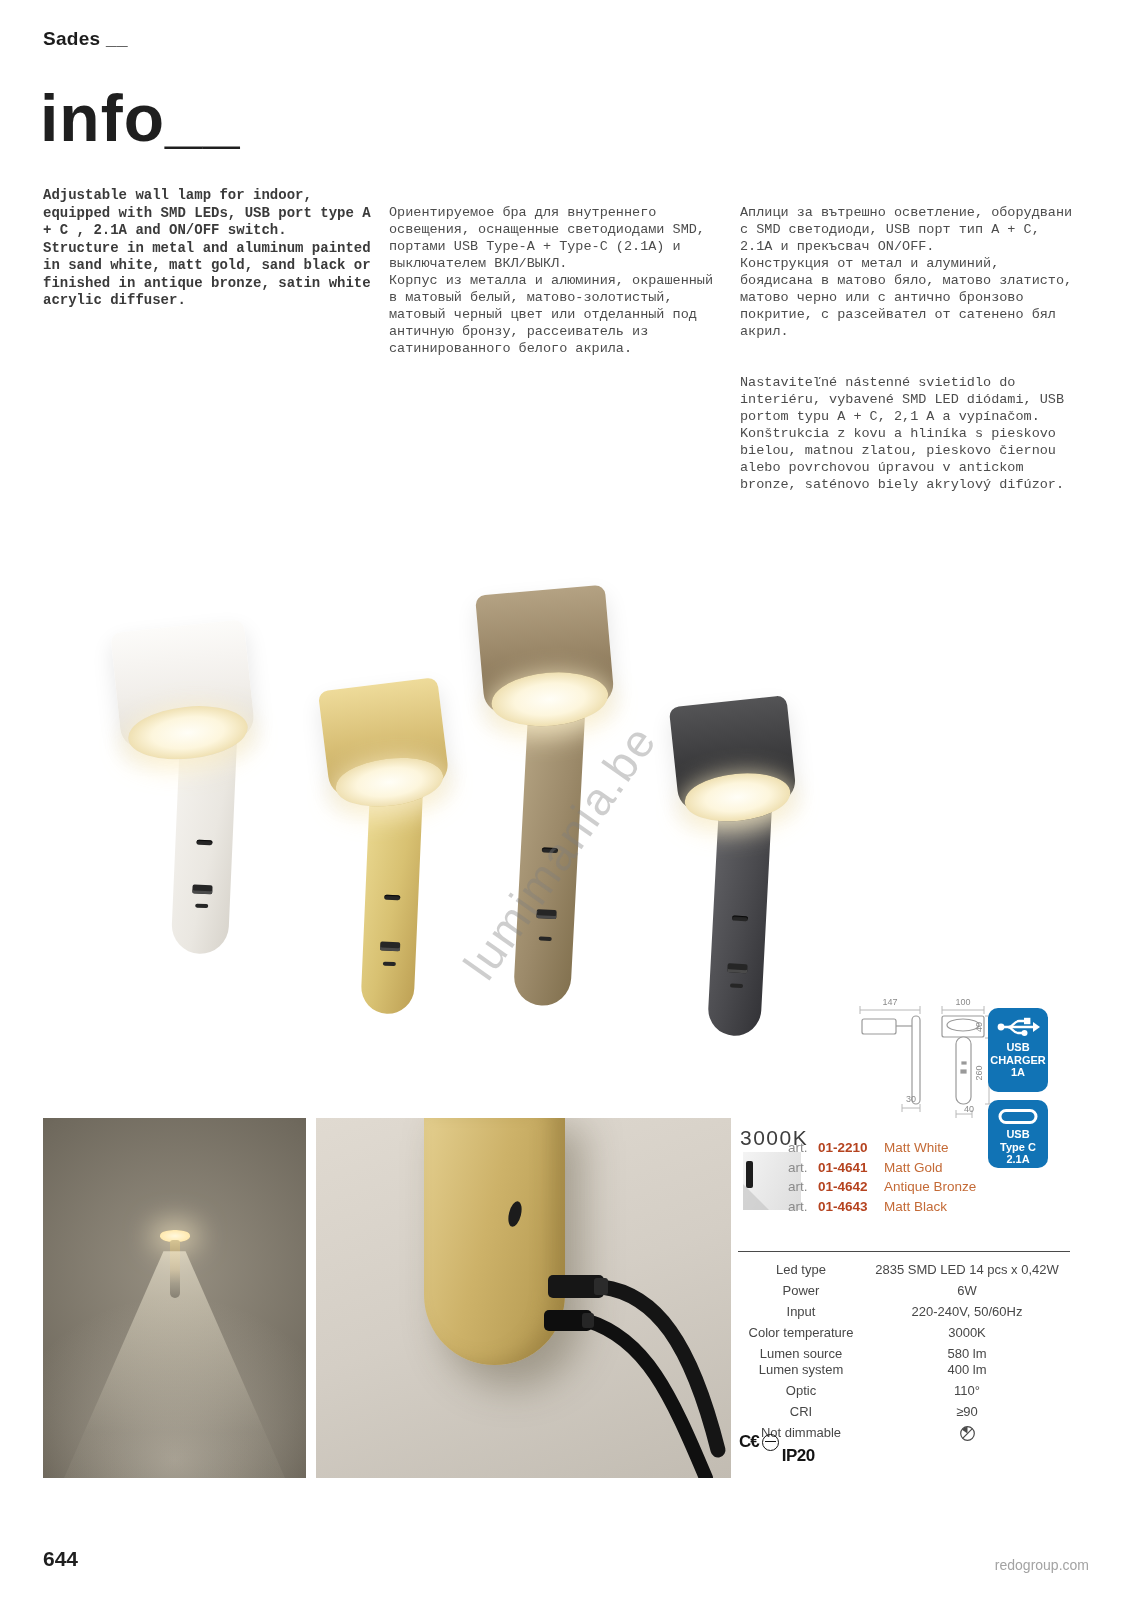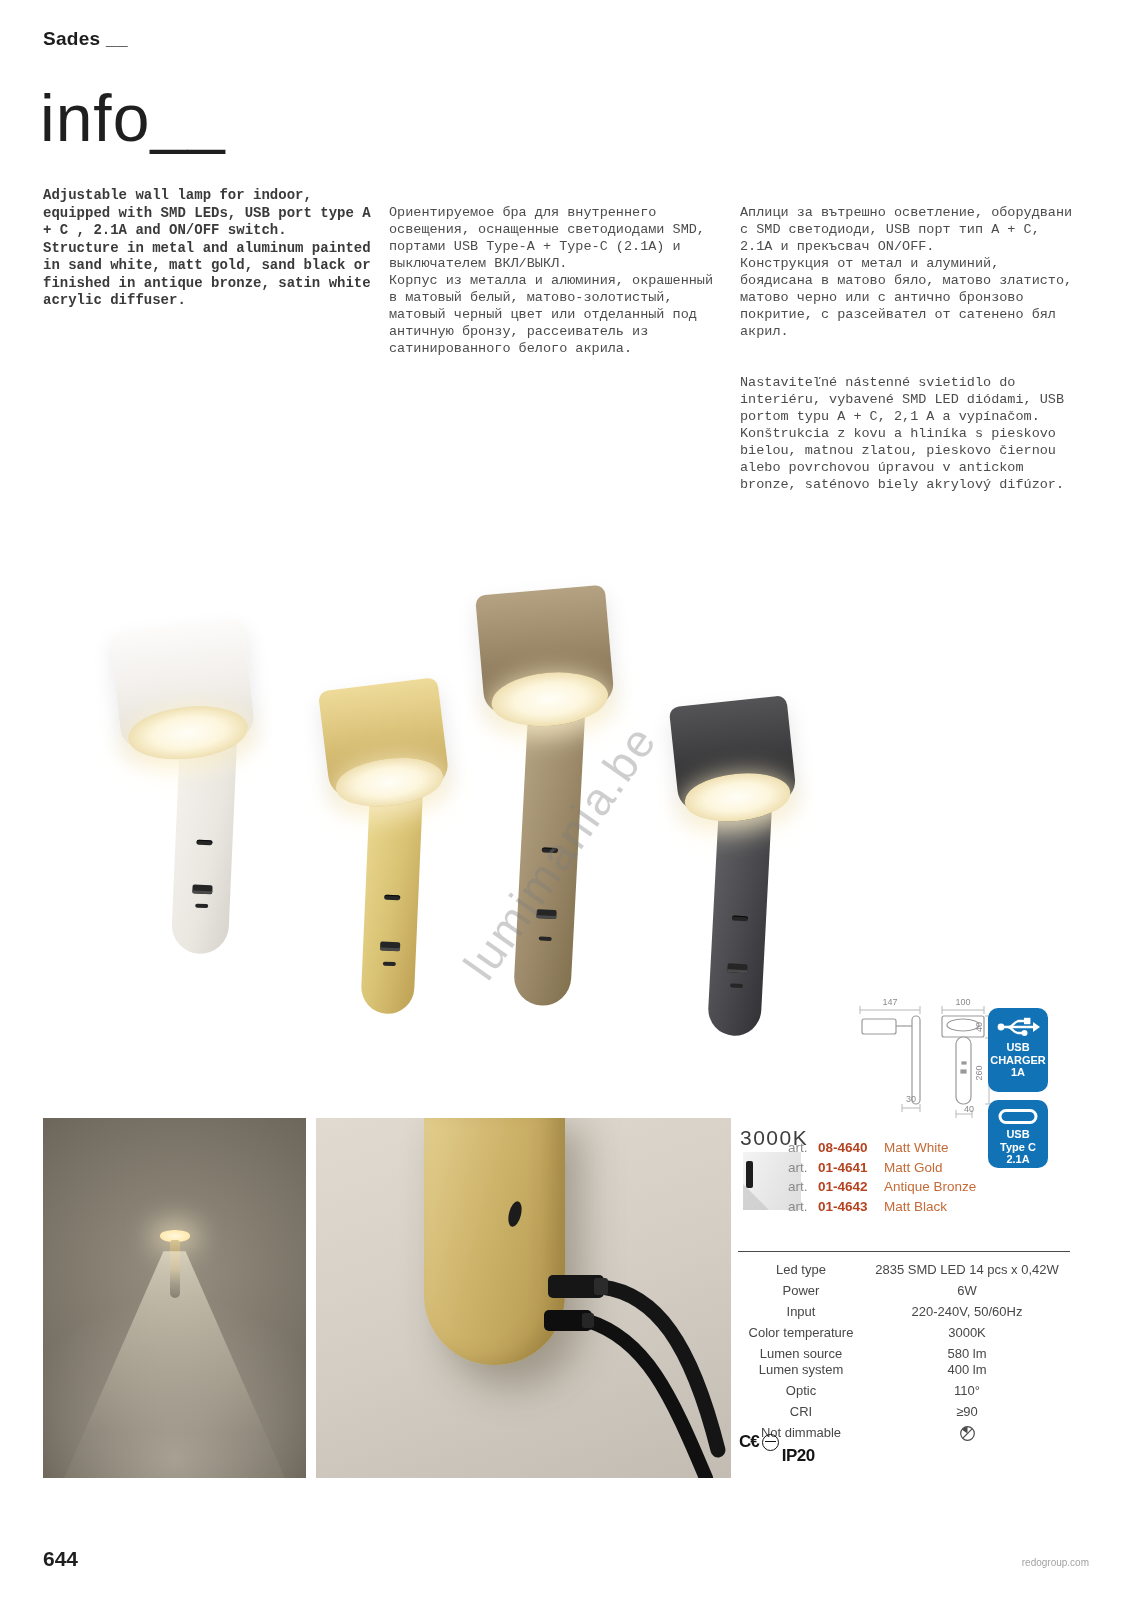--- a/index.html
+++ b/index.html
@@ -1,21 +1,21 @@
 <!DOCTYPE html>
 <html style="--accent_code: #b5431f; --accent_finish: #c46a36; --badge_blue: #1173b5; --text_dark: #3c3c3c;"><head>
 <meta charset="utf-8">
 <style>
   html,body{margin:0;padding:0;background:#888;}
   .page{position:relative;width:1131px;height:1600px;background:#ffffff;margin:0 auto;
         font-family:"Liberation Sans",sans-serif;color:#444;overflow:hidden;}
 
   
   .brand{position:absolute;left:43px;top:28px;font-size:19px;font-weight:bold;color:#1c1c1c;letter-spacing:.3px;}
-  .page-title{position:absolute;left:40px;top:80px;font-size:66px;font-weight:400;color:#1f1f1f;letter-spacing:1px;}
+  .page-title{position:absolute;left:40px;top:80px;font-size:66px;font-weight:700;color:#1f1f1f;letter-spacing:1px;}
 
   
   .col{position:absolute;top:187px;font-size:13.5px;line-height:17px;white-space:pre-line;font-family:Liberation Mono, monospace;}
   .col p{margin:0 0 17px 0;white-space:pre-line;}
   .col-en{left:43px;width:334px;font-weight:bold;color:#3a3a3a;font-size:14px;line-height:17.5px;}
   .col-mid{left:389px;width:330px;color:#4c4c4c;}
   .col-right{left:740px;width:334px;color:#4c4c4c;}
 
   
   .lamp{position:absolute;inset:0;pointer-events:none;}
@@ -98,21 +98,21 @@
   .mini-stem{position:absolute;left:calc(50% - 5px);top:34%;width:10px;height:58px;border-radius:3px 3px 5px 5px;
      background:linear-gradient(180deg,#d6c493 0%,#a08d67 50%,#575043 75%,#2e2a24 100%);}
   .photo-detail{left:316px;width:415px;background:linear-gradient(160deg,#e0dad1 0%,#d4cec5 50%,#c2bcb2 100%);}
   .gold-plate{position:absolute;left:26%;top:-12px;width:34%;height:72%;border-radius:0 0 70px 70px;
      background:linear-gradient(105deg,#e4cf8f 0%,#cdb269 45%,#b0954d 100%);
      box-shadow:inset -14px 0 20px rgba(120,95,40,.35),18px 22px 38px rgba(70,60,35,.35);}
   .cable-layer{position:absolute;inset:0;}
 
   
   .page-number{position:absolute;left:43px;top:1547px;font-size:21px;font-weight:bold;color:#1f1f1f;}
-  .website{position:absolute;right:42px;top:1557px;font-size:10px;color:#a3a3a3;padding-left:48px;}
+  .website{position:absolute;right:42px;top:1557px;font-size:14px;color:#a3a3a3;padding-left:48px;}
 
   .dim-drawing text{font-family:"Liberation Sans",sans-serif;}
 </style>
 </head>
 <body>
 
 <div class="page">
 
   <div class="brand">Sades __</div>
   <div class="page-title">info__</div>
@@ -242,21 +242,21 @@
   </div>
 
   <div class="color-temp">3000K</div>
   <div class="thumb">
     <span class="facet"></span>
     <span class="slot-dark"></span>
   </div>
   <div class="articles">
     <div class="article-row">
       <span class="article-prefix">art.</span>
-      <span class="article-code">08-4640</span>
+      <span class="article-code">01-2210</span>
       <span class="article-finish">Matt White</span>
     </div>
     <div class="article-row">
       <span class="article-prefix">art.</span>
       <span class="article-code">01-4641</span>
       <span class="article-finish">Matt Gold</span>
     </div>
     <div class="article-row">
       <span class="article-prefix">art.</span>
       <span class="article-code">01-4642</span>

